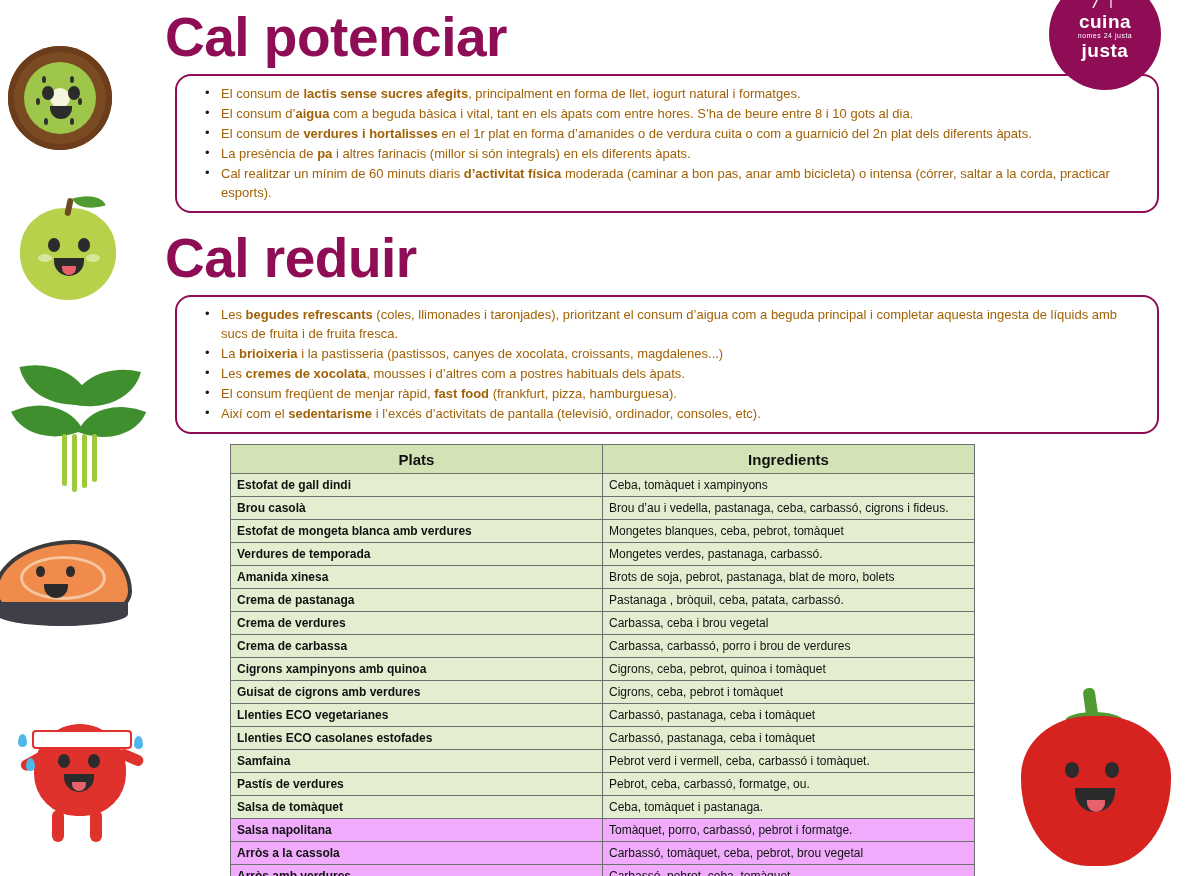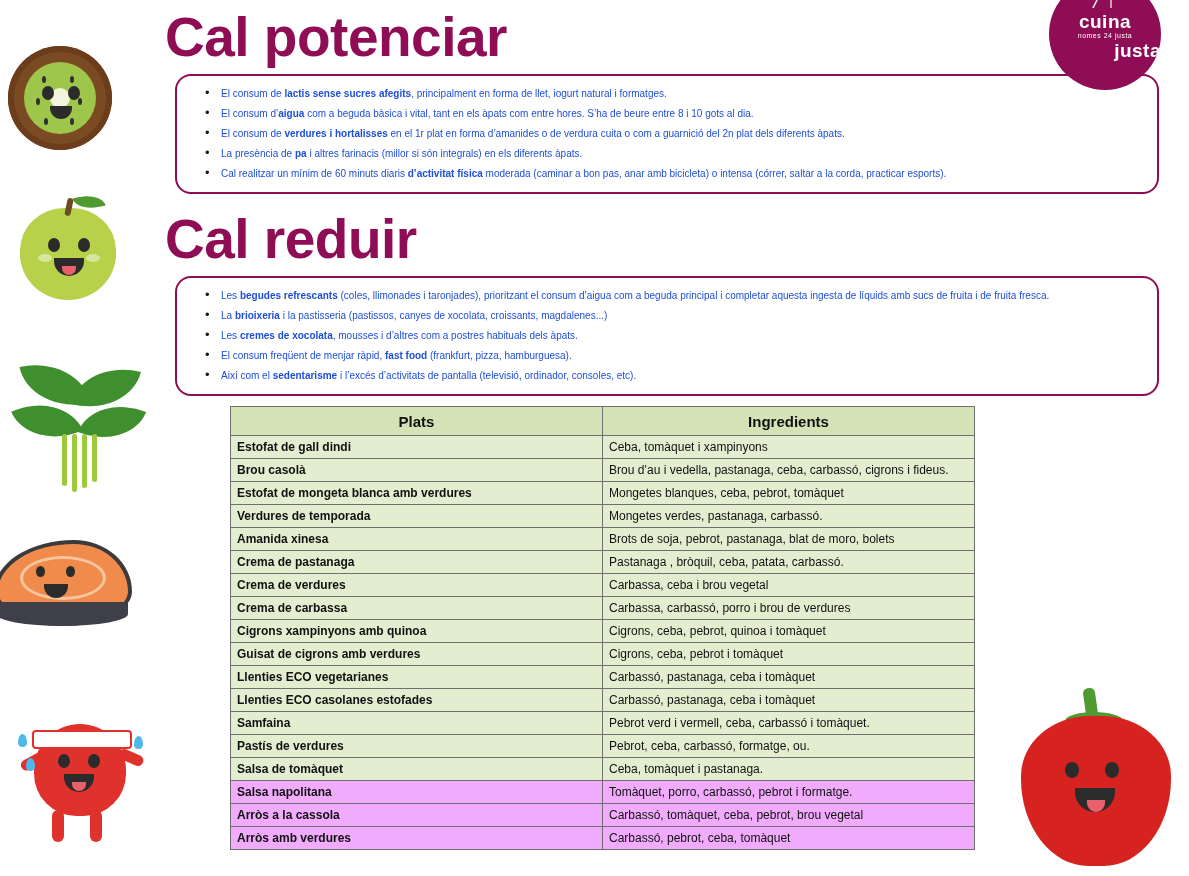--- a/index.html
+++ b/index.html
@@ -221,21 +221,20 @@
   .logo-mid {
     font-size: 7px;
     letter-spacing: .5px;
     line-height: 10px;
   }
   .logo-bottom {
     font-size: 19px;
     font-weight: bold;
     letter-spacing: .5px;
     line-height: 19px;
-    text-align: right;
   }
   .logo-spoon {
     position: absolute;
     left: 38px;
     top: 10px;
     width: 36px;
     height: 22px;
     color: #ffffff;
     font-size: 16px;
     opacity: .9;
@@ -268,23 +267,23 @@
     box-sizing: border-box;
   }
   ul.bullets {
     list-style: none;
     margin: 0;
     padding: 0;
   }
   ul.bullets li {
     position: relative;
     padding-left: 34px;
-    font-size: 10px;
+    font-size: 13px;
     line-height: 19px;
-    color: #1d4ed8;
+    color: #a16207;
     margin: 0 0 1px 0;
   }
   ul.bullets li:before {
     content: "\2022";
     position: absolute;
     left: 18px;
     top: -1px;
     color: #1a1a1a;
     font-size: 13px;
   }

